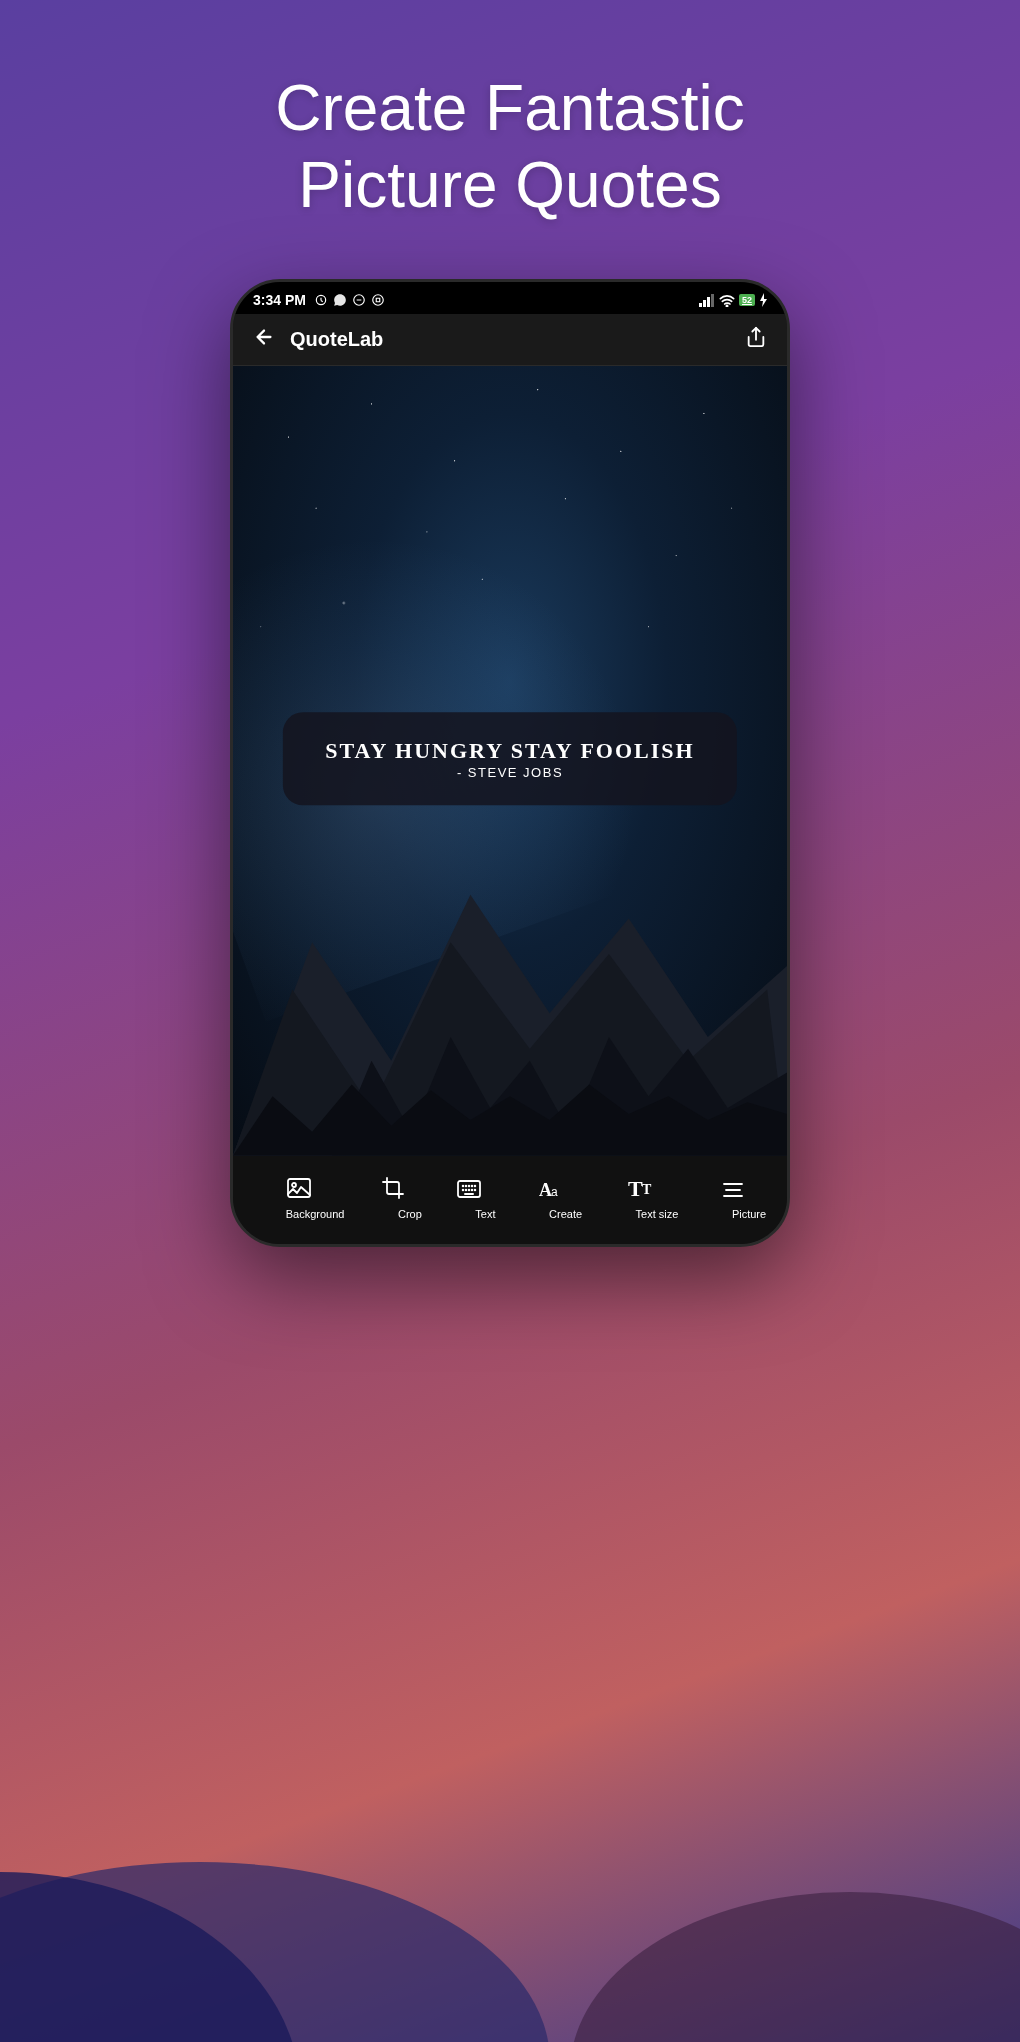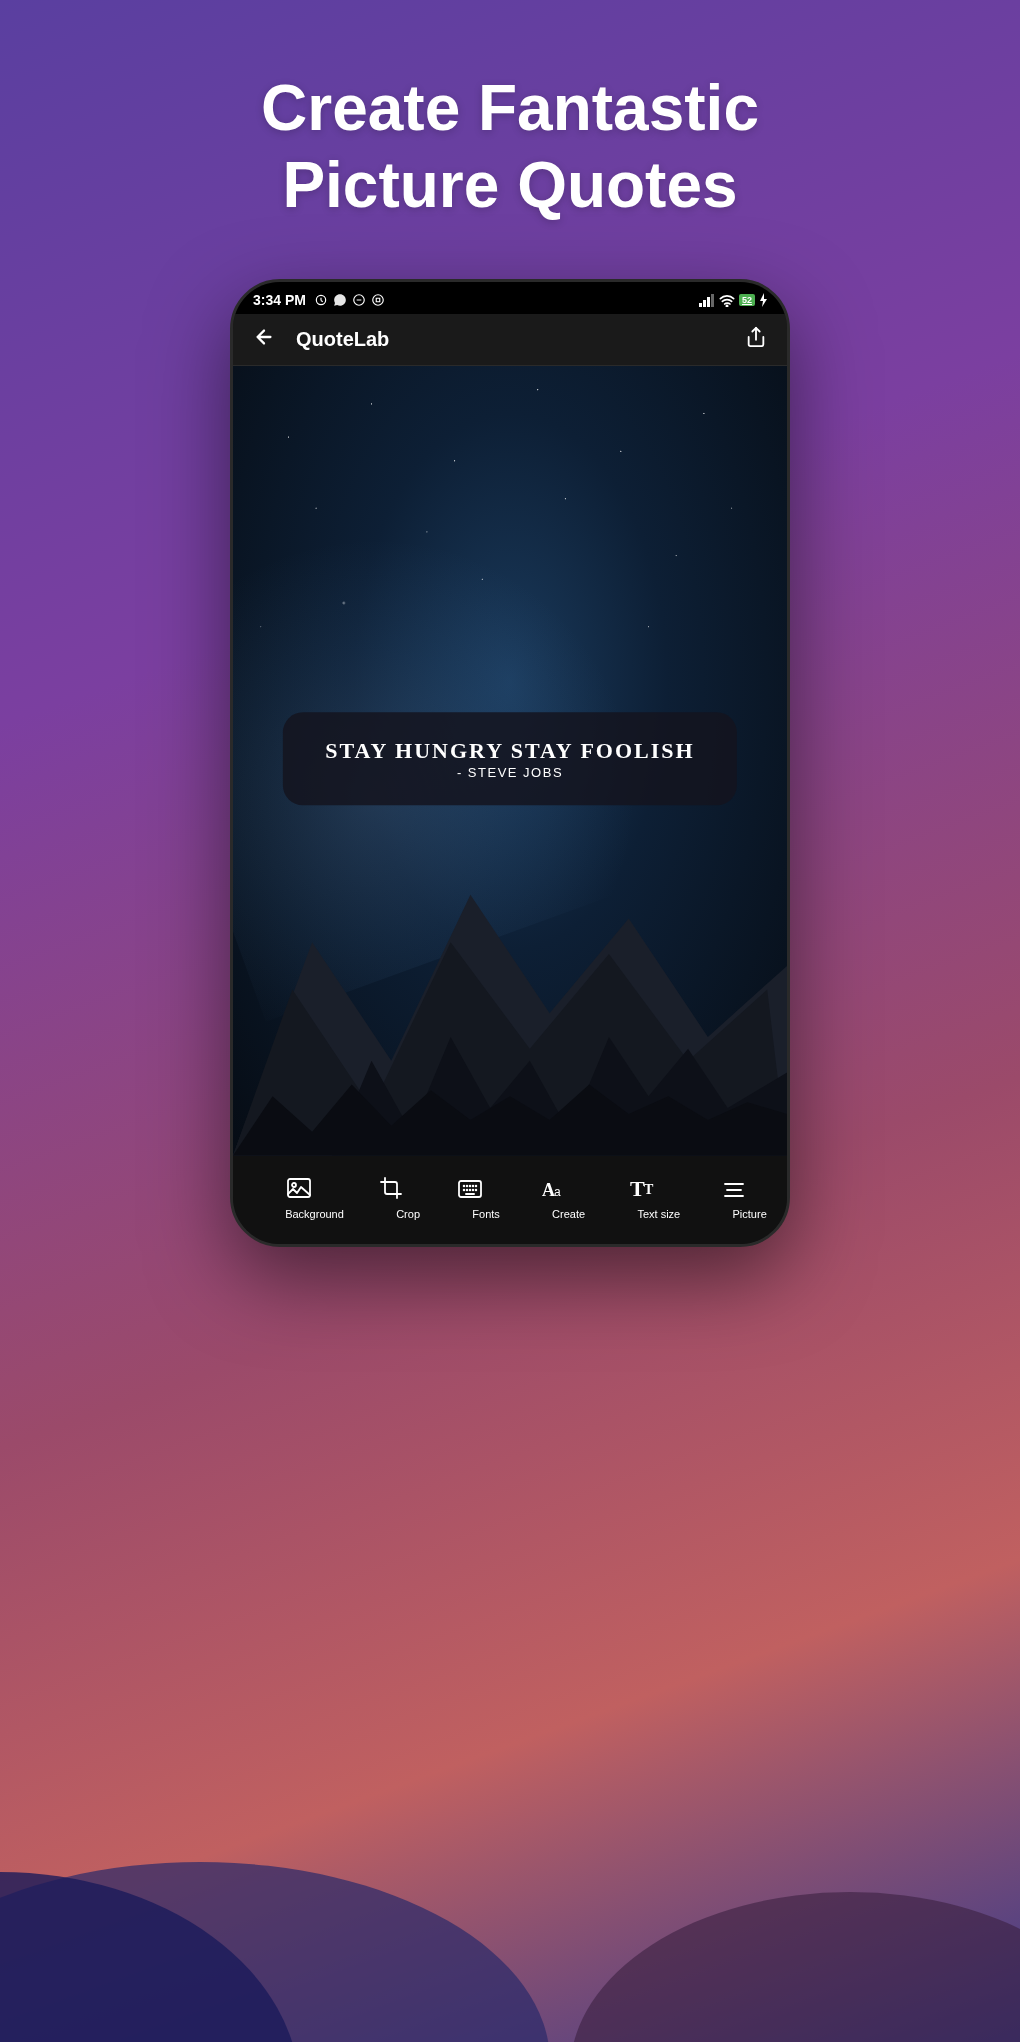--- a/index.html
+++ b/index.html
@@ -28,21 +28,21 @@
 
     .headline-container {
       margin-top: 70px;
       text-align: center;
       z-index: 2;
     }
 
     .headline {
       color: white;
       font-size: 64px;
-      font-weight: 700;
+      font-weight: 400;
       line-height: 1.2;
       text-shadow: 0 2px 8px rgba(0,0,0,0.2);
     }
 
     
     .phone-frame {
       width: 560px;
       background: #1a1a1a;
       border-radius: 50px;
       margin-top: 55px;
@@ -293,21 +293,21 @@
 
       <span class="battery-indicator">52</span>
 
       <svg width="8" height="14" viewBox="0 0 8 14" fill="white">
         <path d="M5 0L1 8h3l-1 6 5-8H5z"></path>
       </svg>
     </div>
   </div>
 
   <div class="app-bar">
-    <div style="display:flex;align-items:center;gap:21px;">
+    <div style="display:flex;align-items:center;gap:15px;">
 
       <span class="app-bar-icon">
         <svg width="22" height="22" viewBox="0 0 24 24" fill="none" stroke="white" stroke-width="2.5" stroke-linecap="round" stroke-linejoin="round">
           <path d="M19 12H5M12 5l-7 7 7 7"></path>
         </svg>
       </span>
       <span class="app-bar-title">QuoteLab</span>
     </div>
 
     <span class="app-bar-icon">
@@ -367,21 +367,21 @@
         <line x1="13" y1="10" x2="13" y2="10" stroke-width="2.5"></line>
         <line x1="16" y1="10" x2="16" y2="10" stroke-width="2.5"></line>
         <line x1="19" y1="10" x2="19" y2="10" stroke-width="2.5"></line>
         <line x1="7" y1="14" x2="7" y2="14" stroke-width="2.5"></line>
         <line x1="10" y1="14" x2="10" y2="14" stroke-width="2.5"></line>
         <line x1="13" y1="14" x2="13" y2="14" stroke-width="2.5"></line>
         <line x1="16" y1="14" x2="16" y2="14" stroke-width="2.5"></line>
         <line x1="19" y1="14" x2="19" y2="14" stroke-width="2.5"></line>
         <line x1="9" y1="18" x2="17" y2="18" stroke-width="2"></line>
       </svg>
-      <span class="toolbar-label">Fonts</span>
+      <span class="toolbar-label">Text</span>
     </div>
 
     <div class="toolbar-item">
       <svg width="26" height="26" viewBox="0 0 26 26">
         <text x="2" y="20" font-size="18" font-weight="700" fill="white" font-family="serif">A</text>
         <text x="14" y="20" font-size="12" font-weight="400" fill="white" font-family="sans-serif">a</text>
       </svg>
       <span class="toolbar-label">Create</span>
     </div>
 

